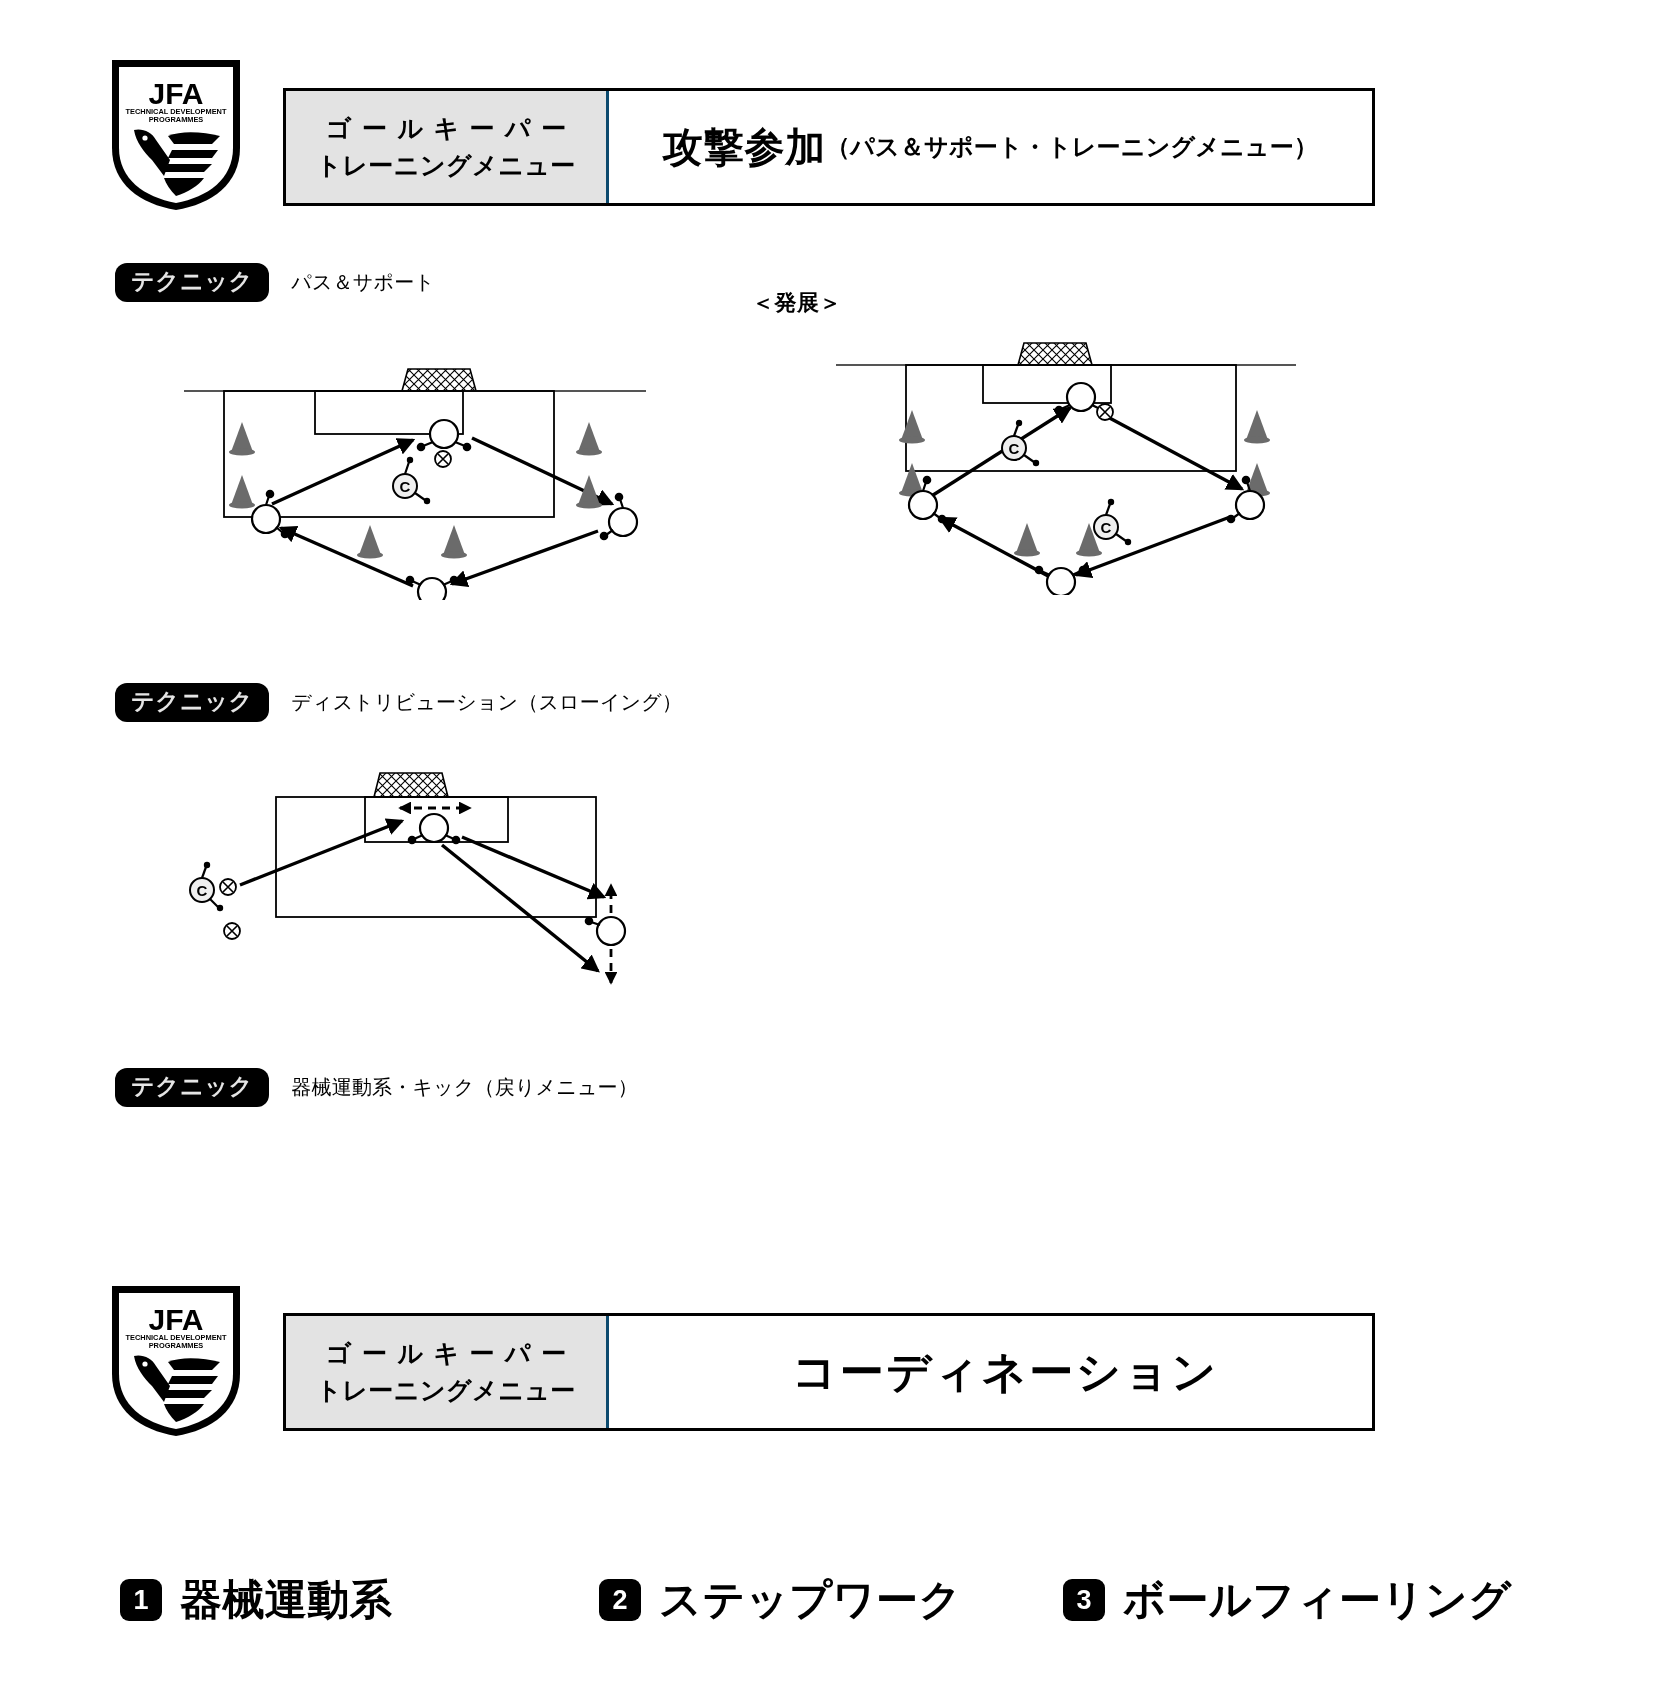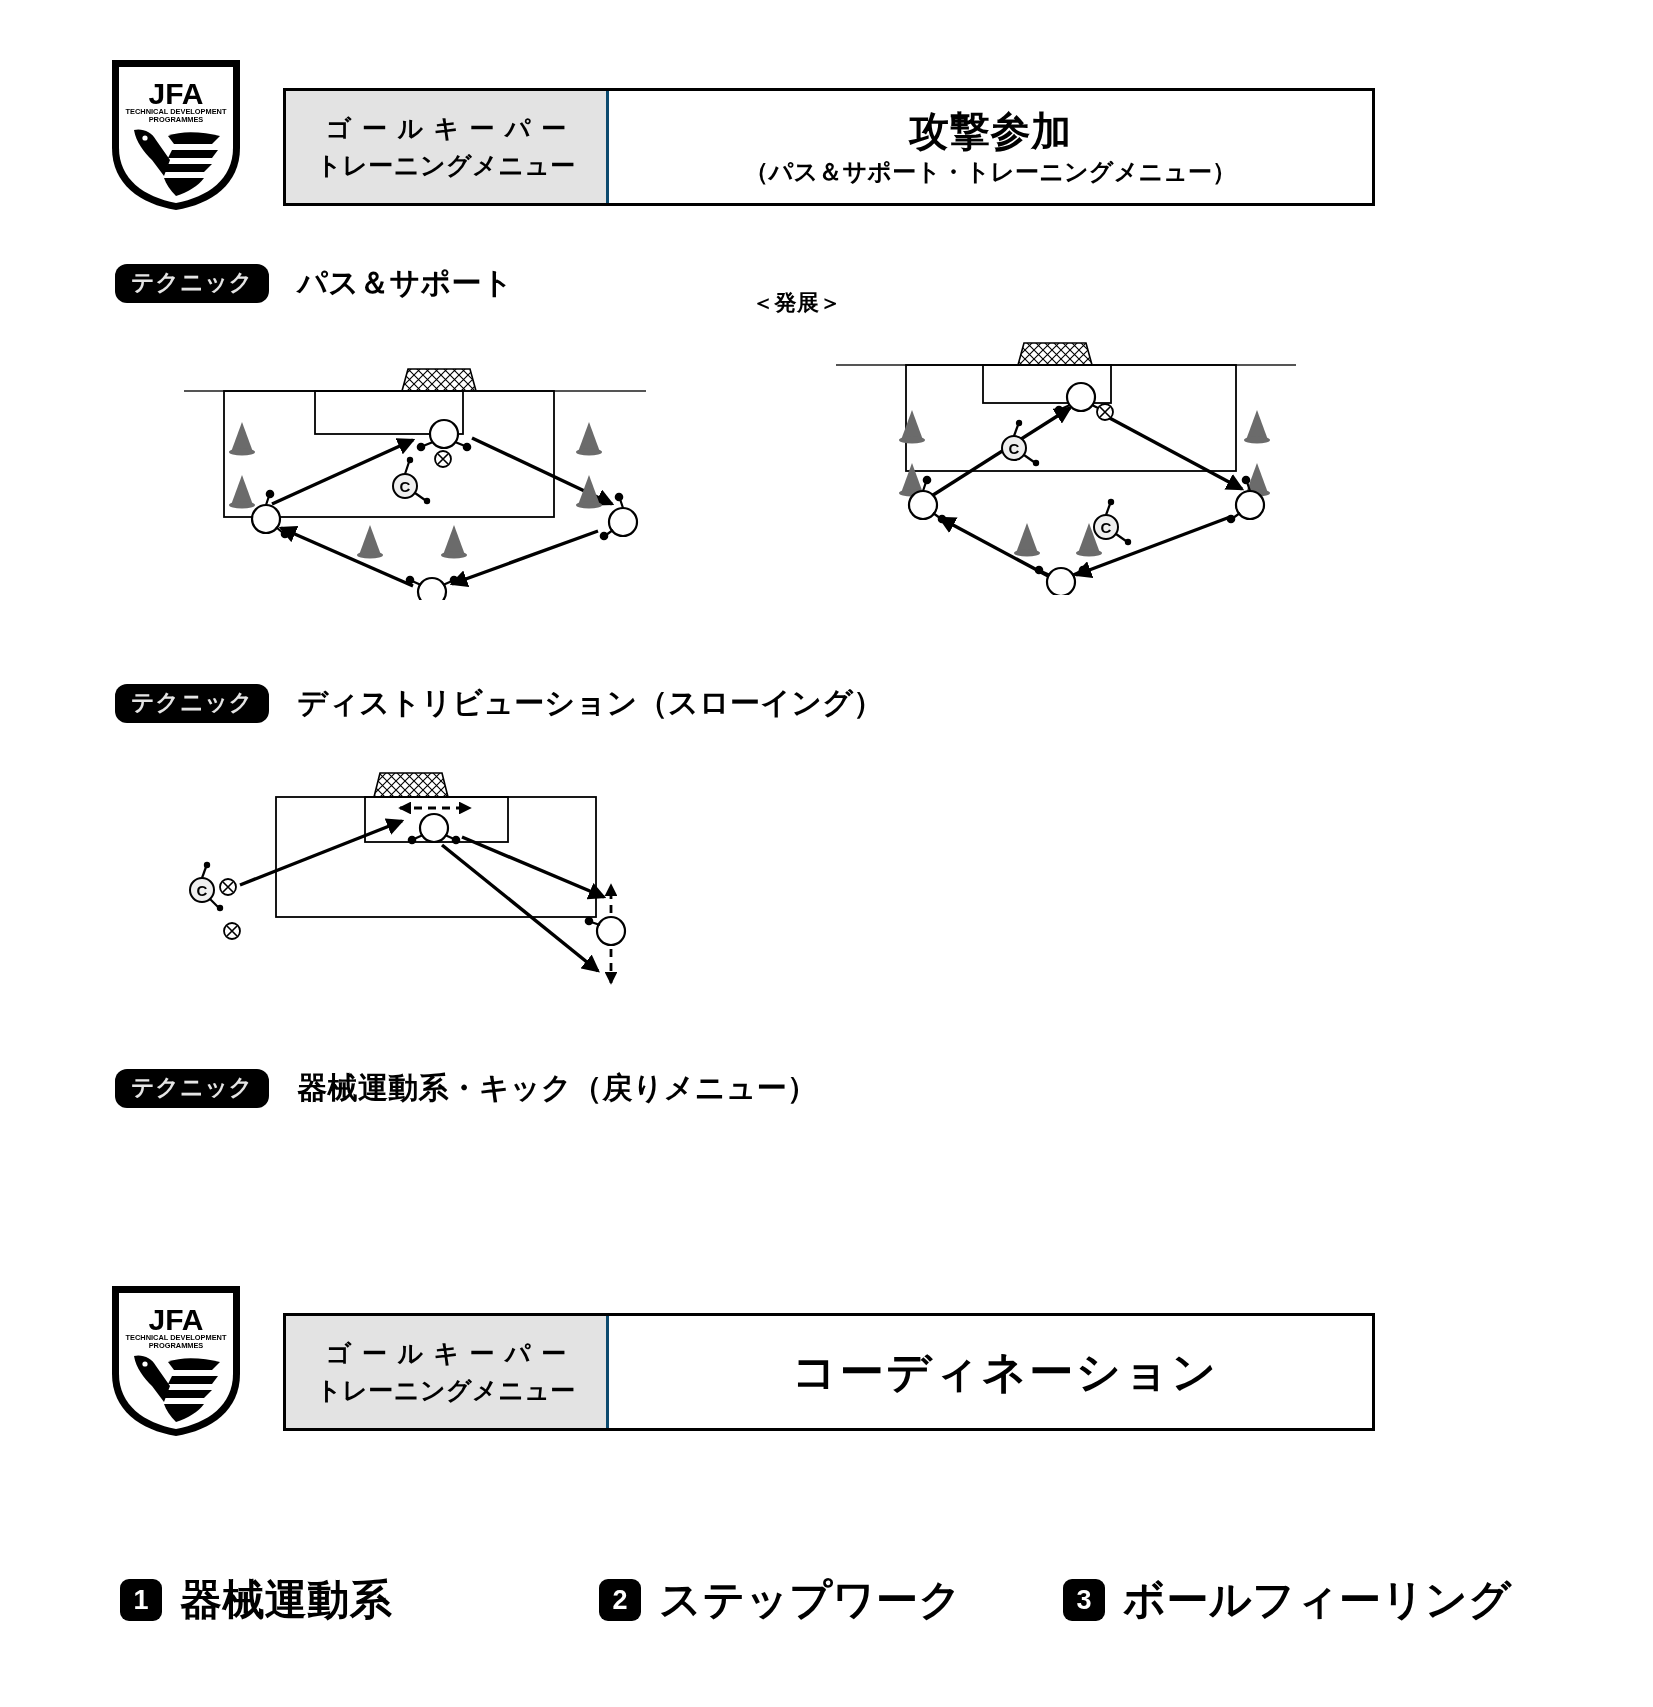--- a/index.html
+++ b/index.html
@@ -54,21 +54,21 @@
   .header-left .ln2 {
     font-weight: bold;
     letter-spacing: 0.02em;
     font-size: 25px;
     line-height: 1.5;
     white-space: nowrap;
   }
   .header-right {
     flex: 1 1 auto;
     display: flex;
-    flex-direction: column;
+    flex-direction: row;
     align-items: center;
     justify-content: center;
     text-align: center;
   }
   .header-title-main {
     font-weight: bold;
     font-size: 40px;
     line-height: 1.22;
     letter-spacing: 0.02em;
     white-space: nowrap;
@@ -99,24 +99,24 @@
     color: #e5e5e5;
     border-radius: 12px;
     font-weight: bold;
     font-size: 23px;
     letter-spacing: 0.04em;
     padding: 7px 16px 9px 16px;
     line-height: 1;
     white-space: nowrap;
   }
   .tech-label {
-    font-weight: bold;
-    font-size: 30px;
+    font-weight: normal;
+    font-size: 20px;
     letter-spacing: 0.01em;
-    margin-left: 28px;
+    margin-left: 22px;
     white-space: nowrap;
   }
 
   .note-label {
     position: absolute;
     font-weight: bold;
     font-size: 22px;
     letter-spacing: 0.02em;
     white-space: nowrap;
   }

